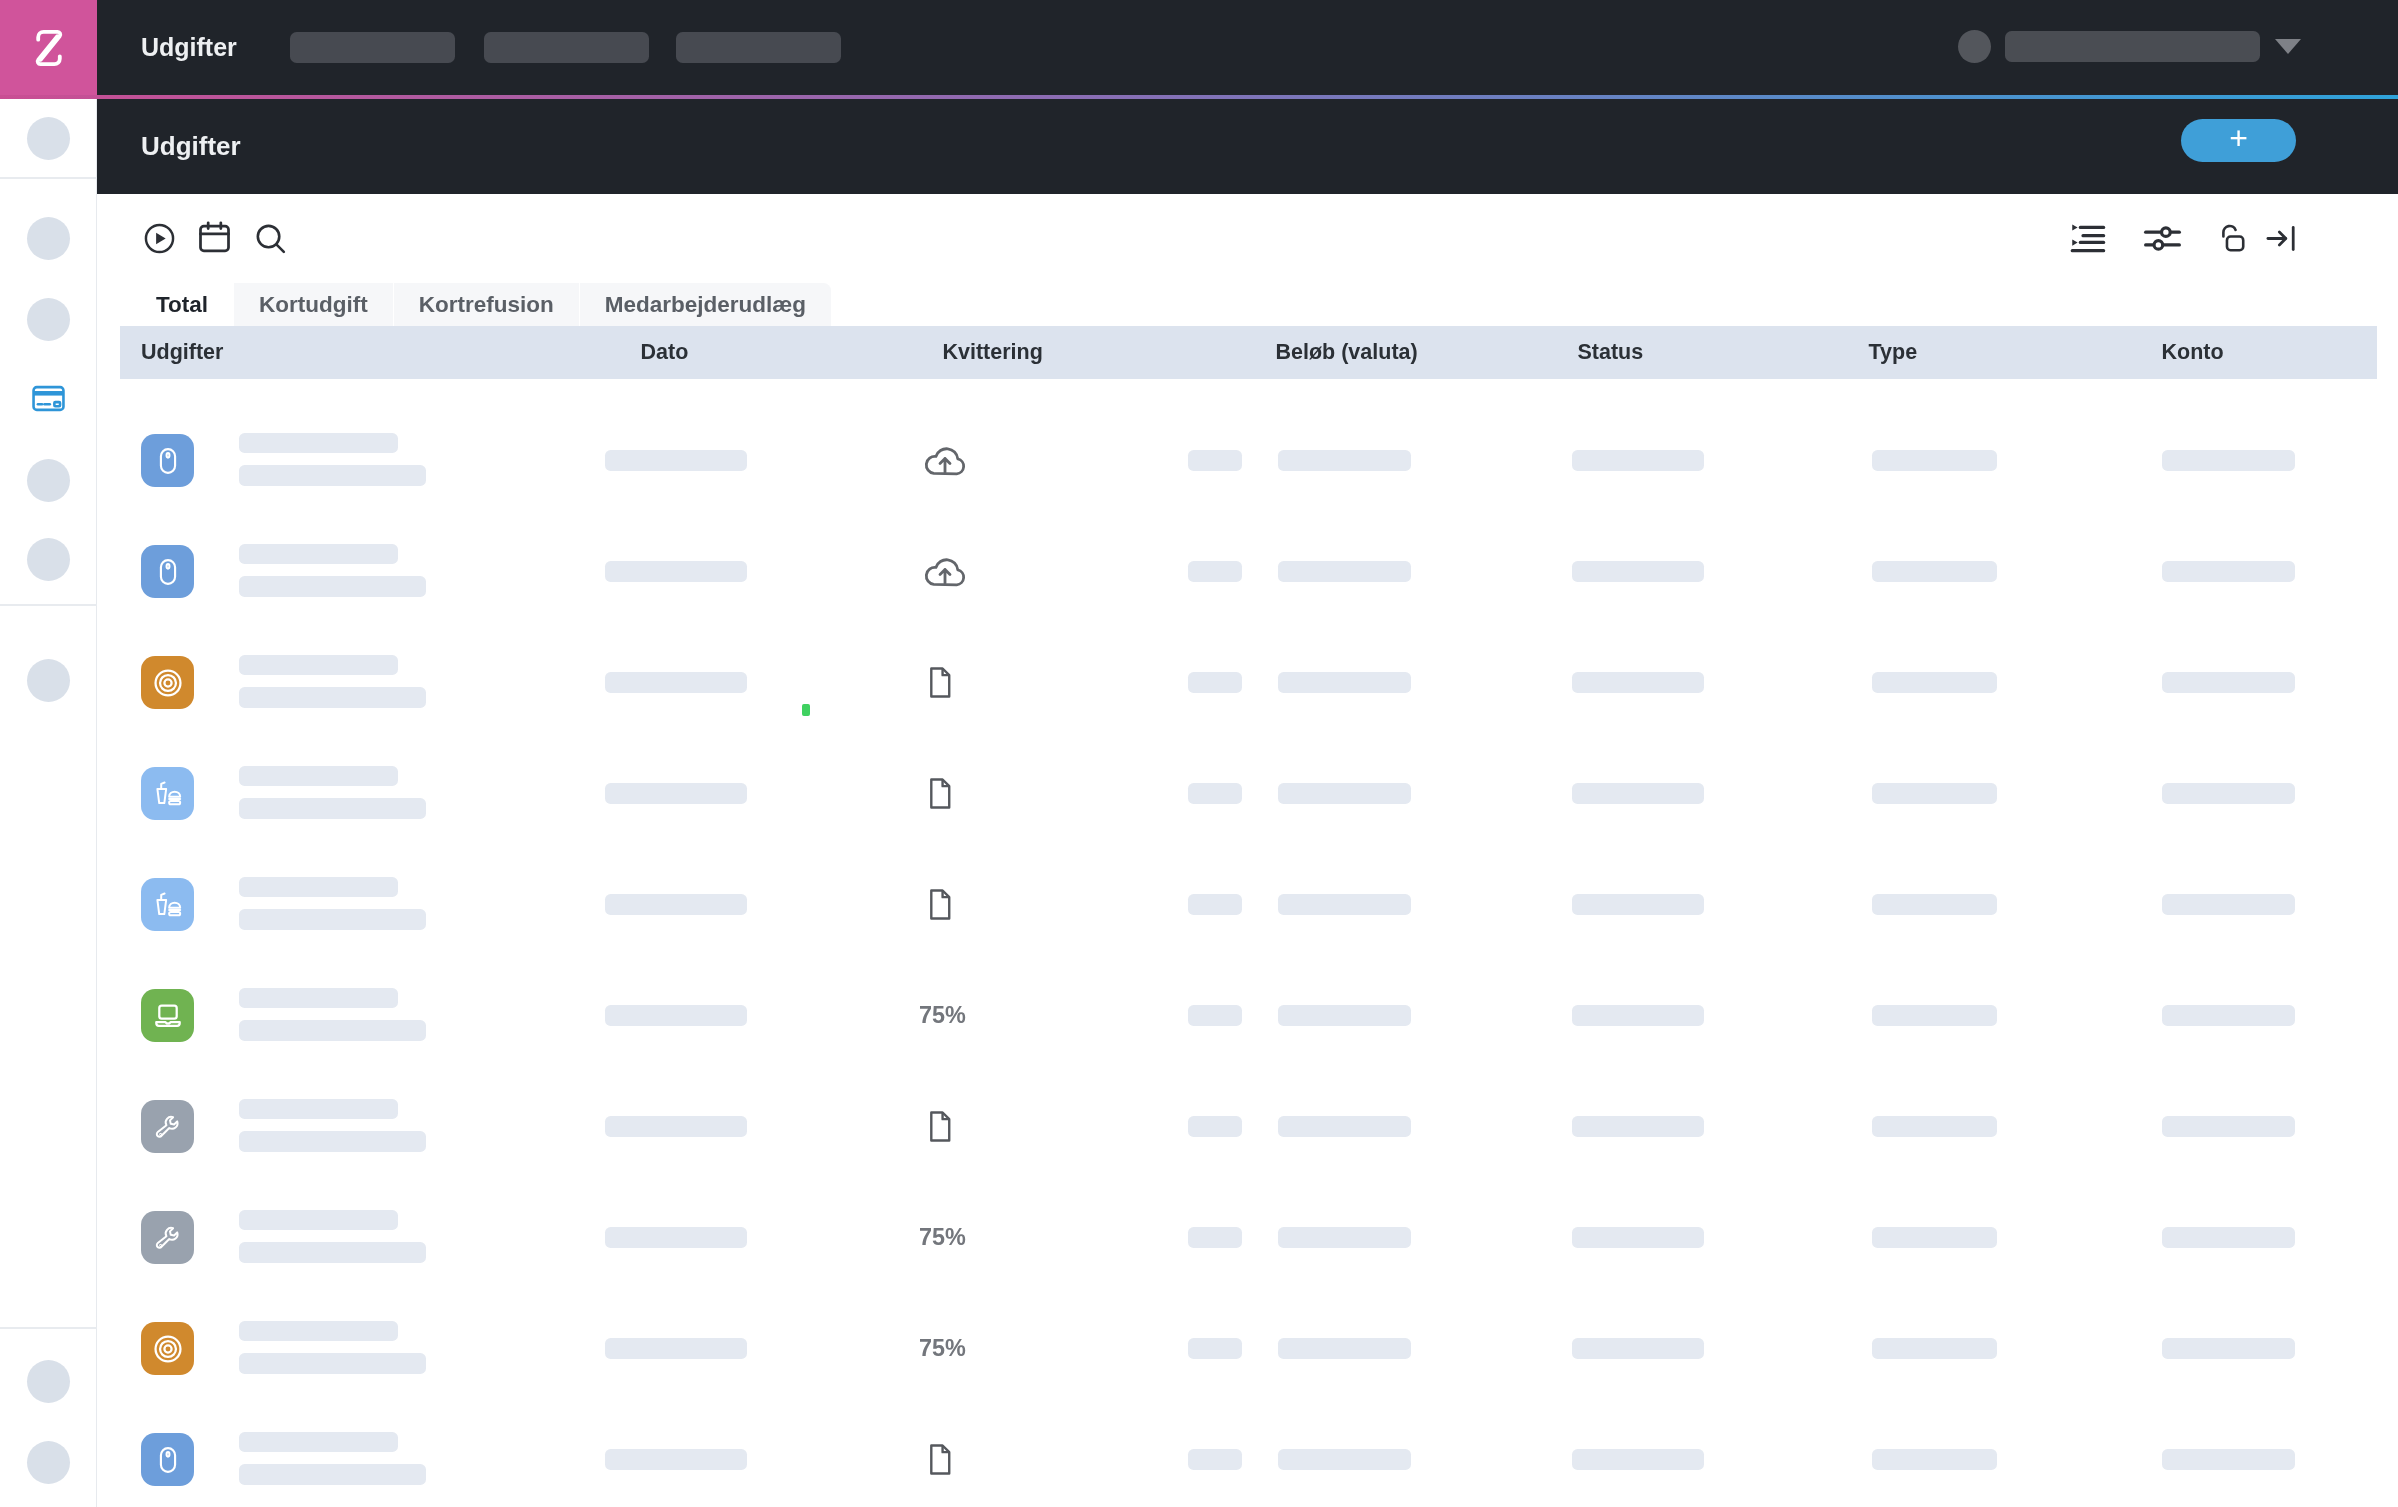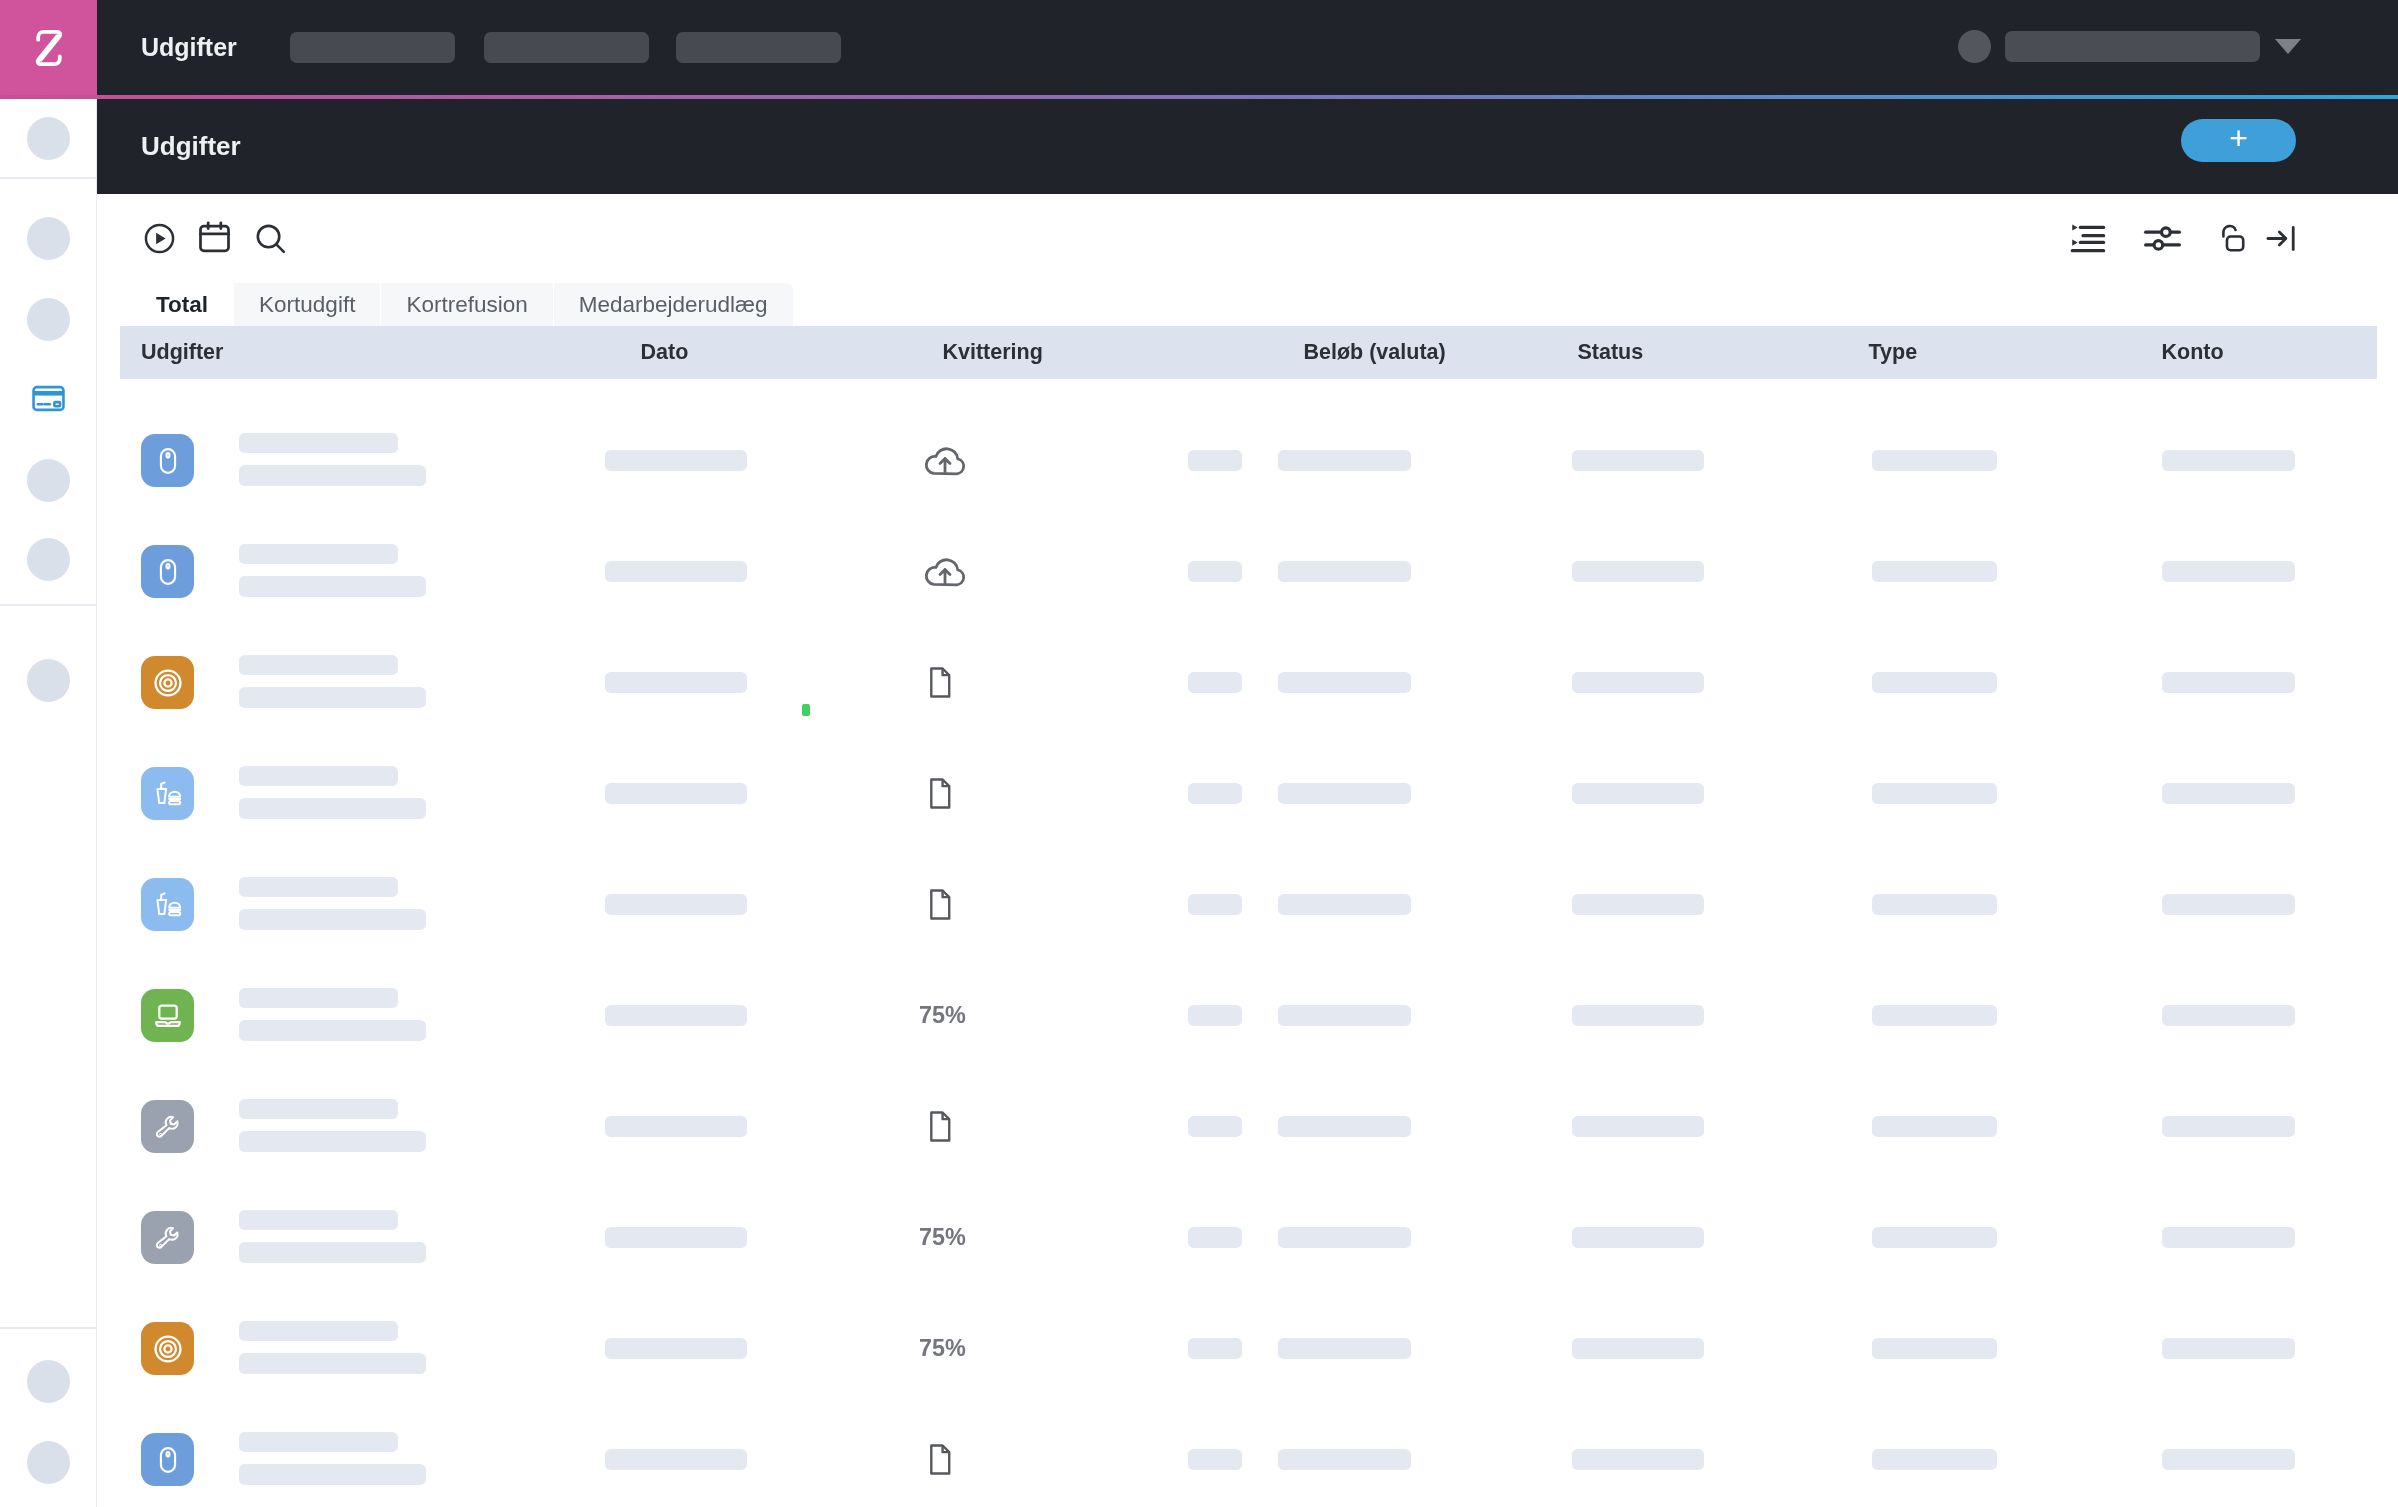--- a/index.html
+++ b/index.html
@@ -43,29 +43,29 @@
 
   .tool { position:absolute; top:20.6px; width:47px; height:47px; display:flex; align-items:center;
           justify-content:center; background:none; border:none; cursor:pointer; }
   .tool svg { stroke:#2c2f35; }
 
   .green-dot { position:absolute; left:705px; top:510px; width:8.4px; height:12px; border-radius:1.9px; background:#3fd160; }
 
   .tabs { position:absolute; left:34px; top:89px; height:43px; display:flex; }
   .tab { height:43px; display:flex; align-items:center; padding:0 25px; font-size:22.5px;
          color:#5a5f66; background:#f6f7f9; cursor:pointer; }
-  .tab + .tab { border-left:1.9px solid #fff; }
+  .tab + .tab { border-left:1.9px solid #fff;font-weight:bold; }
   .tab:first-child { border-radius:7.5px 0 0 0; }
   .tab:last-child { border-radius:0 7.5px 0 0; }
   .tab.active { background:#fff; color:#1f242b; font-weight:700; border-radius:7.5px 7.5px 0 0; }
 
   .thead { position:absolute; left:22.5px; top:132px; width:2257px; height:53px; background:#dce3ee; }
   .th { position:absolute; top:0; height:53px; display:flex; align-items:center;
         font-size:21.5px; font-weight:700; color:#2b3036; }
-  .th.c0{left:21.5px;} .th.c1{left:485px;margin-left:36px;} .th.c2{left:823px;text-align:right;} .th.c3{left:1156px;margin-left:28px;}
+  .th.c0{left:21.5px;} .th.c1{left:485px;margin-left:36px;} .th.c2{left:823px;text-align:right;} .th.c3{left:1156px;}
   .th.c4{left:1458px;} .th.c5{left:1749px;} .th.c6{left:2042px;}
 
   .table-body { position:absolute; left:0; top:186px; width:2302px; padding-top:25px; }
   .row { position:relative; height:111px; cursor:pointer; }
   .cat-icon { position:absolute; left:44px; top:29px; width:53px; height:53px; border-radius:14px;
               display:flex; align-items:center; justify-content:center; }
   .sk { position:absolute; background:#e4e9f1; border-radius:5.6px; height:20.6px; }
   .sk.b1 { left:142px; top:28px; width:159px; height:19.7px; }
   .sk.b2 { left:142px; top:60px; width:187px; }
   .sk.dato { left:508px; top:45px; width:142px; }

